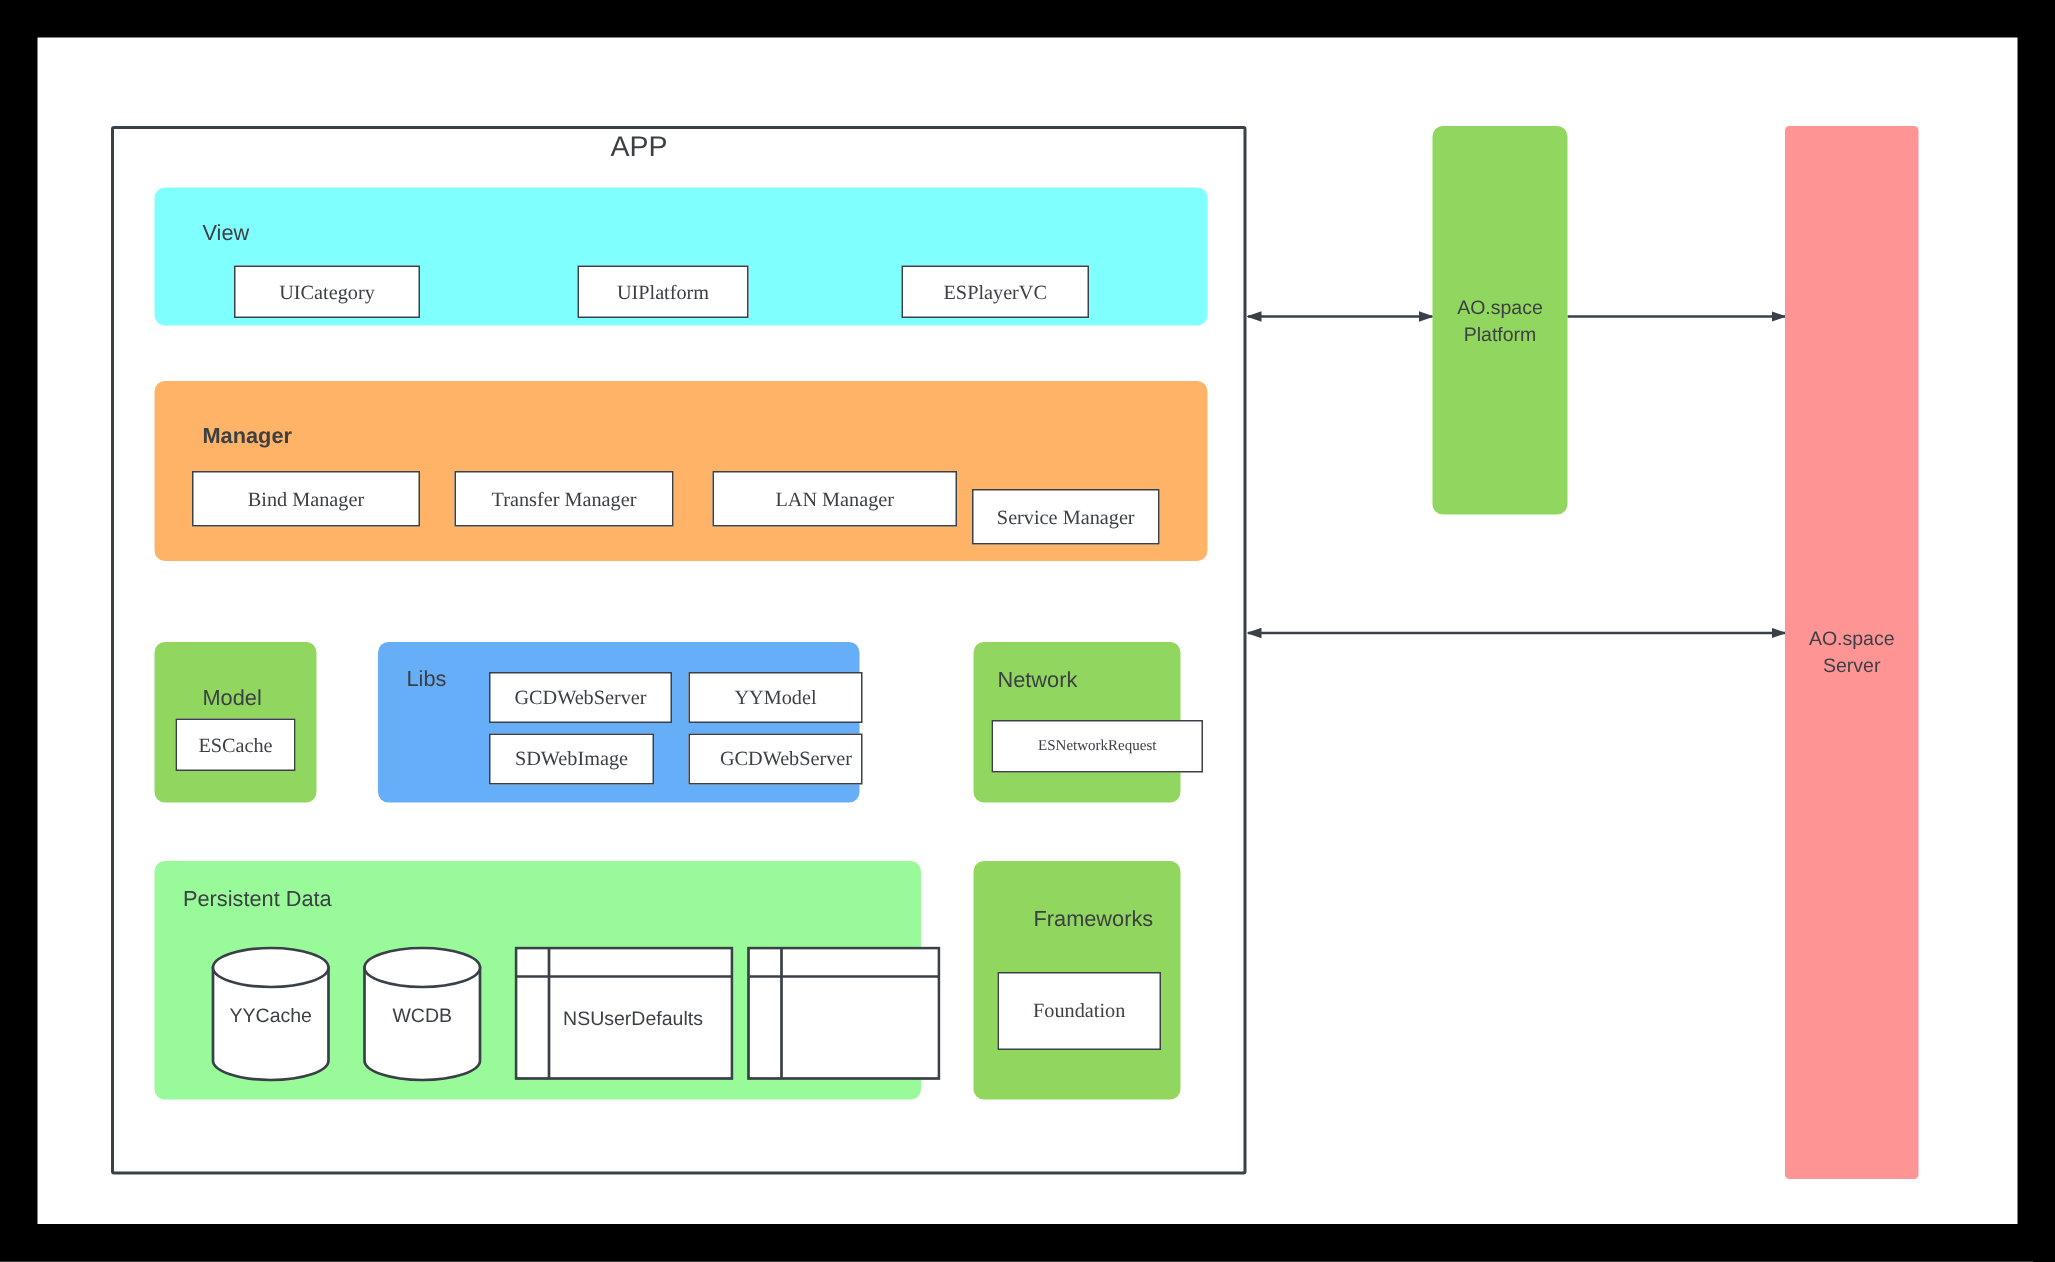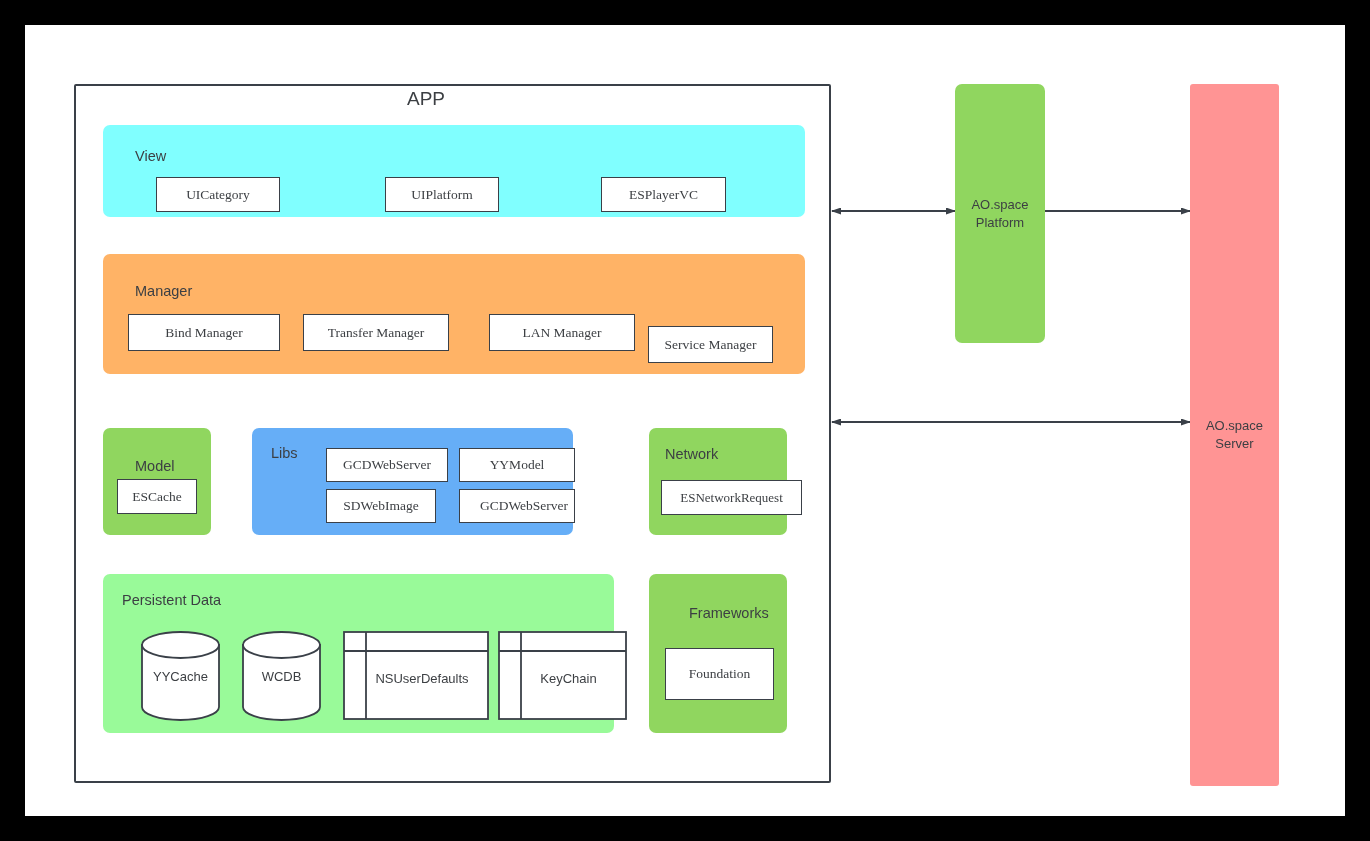--- a/index.html
+++ b/index.html
@@ -17,21 +17,21 @@
              top:63px;font-size:19px;color:#3c3f43;}
 
   
   .band{position:absolute;border-radius:7px;box-sizing:border-box;}
   .band-label{position:absolute;font-size:14.5px;color:#3c3f43;}
 
   #view-band   {left:78px; top:100px; width:702px;height:92px; background:#80FFFF;}
   #view-label  {left:110px;top:123px;}
 
   #manager-band{left:78px; top:229px; width:702px;height:120px;background:#FFB366;}
-  #manager-label{left:110px;top:258px;}
+  #manager-label{left:110px;top:258px;font-weight:bold;}
 
   #model-band  {left:78px; top:403px; width:108px;height:107px;background:#90D65F;}
   #model-label {left:110px;top:421px;margin-top:12px;}
 
   #libs-band   {left:227px;top:403px; width:321px;height:107px;background:#66AEF7;}
   #libs-label  {left:246px;top:420px;}
 
   #network-band{left:624px;top:403px; width:138px;height:107px;background:#90D65F;}
   #network-label{left:640px;top:421px;}
 
@@ -47,34 +47,34 @@
         justify-content:center;font-size:13.5px;color:#3c3f43;text-align:center;font-family:Liberation Serif, serif;}
 
   
   #leaf-uicategory{left:131px;top:152px;width:124px;height:35px;}
   #leaf-uiplatform{left:360px;top:152px;width:114px;height:35px;}
   #leaf-esplayervc{left:576px;top:152px;width:125px;height:35px;}
 
   
   #leaf-bind    {left:103px;top:289px;width:152px;height:37px;}
   #leaf-transfer{left:278px;top:289px;width:146px;height:37px;text-align:center;}
-  #leaf-lan     {left:464px;top:289px;width:146px;height:37px;}
+  #leaf-lan     {left:450px;top:289px;width:163px;height:37px;}
   #leaf-service {left:623px;top:301px;width:125px;height:37px;}
 
   
   #leaf-escache {left:92px;top:454px;width:80px;height:35px;}
 
   
   #leaf-afnetworking{left:301px;top:423px;width:122px;height:34px;}
   #leaf-yymodel     {left:434px;top:423px;width:116px;height:34px;}
   #leaf-sdwebimage  {left:301px;top:464px;width:110px;height:34px;}
   #leaf-gcdwebserver{left:434px;top:464px;width:116px;height:34px;padding-left:14px;}
 
   
-  #leaf-esnetworkrequest{left:636px;top:455px;width:141px;height:35px;font-size:13px;}
+  #leaf-esnetworkrequest{left:636px;top:455px;width:141px;height:35px;font-size:10px;}
 
   
   #leaf-foundation{left:640px;top:623px;width:109px;height:52px;}
 
   
   .cyl{position:absolute;width:81px;height:92px;}
   .cyl svg{display:block;}
   .cyl .cyl-text{position:absolute;left:0;top:0;width:81px;height:92px;
         display:flex;align-items:center;justify-content:center;
         font-size:13px;color:#3c3f43;}
@@ -190,21 +190,20 @@
     </svg>
     <div class="tbl-text">NSUserDefaults</div>
   </div>
 
   <div class="tbl" id="tbl-keychain">
     <svg width="129" height="89" viewBox="0 0 129 89">
       <rect x="1" y="1" width="127" height="87" fill="#ffffff" stroke="#3a4048" stroke-width="1.8"></rect>
       <line x1="1" y1="20" x2="128" y2="20" stroke="#3a4048" stroke-width="1.8"></line>
       <line x1="23" y1="1" x2="23" y2="88" stroke="#3a4048" stroke-width="1.8"></line>
     </svg>
-    <div class="tbl-text">KeyChain</div>
   </div>
 
   <div class="band" id="frameworks-band"></div>
   <div class="band-label" id="frameworks-label">Frameworks</div>
   <div class="leaf" id="leaf-foundation">Foundation</div>
 
   <div class="node" id="ao-platform">
     <div class="outer-text">
       <span>AO.space</span><br>
       <span>Platform</span>

